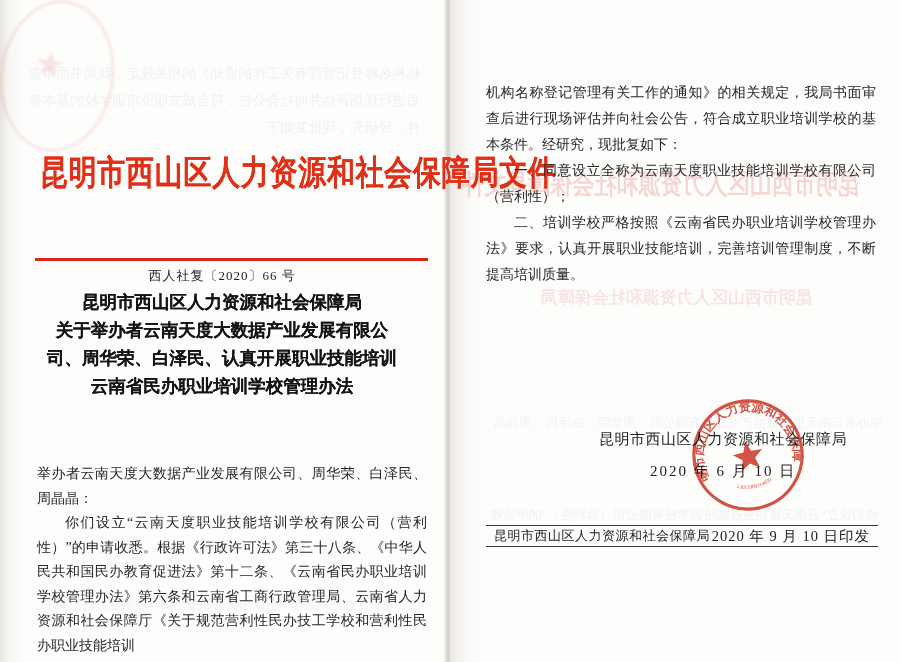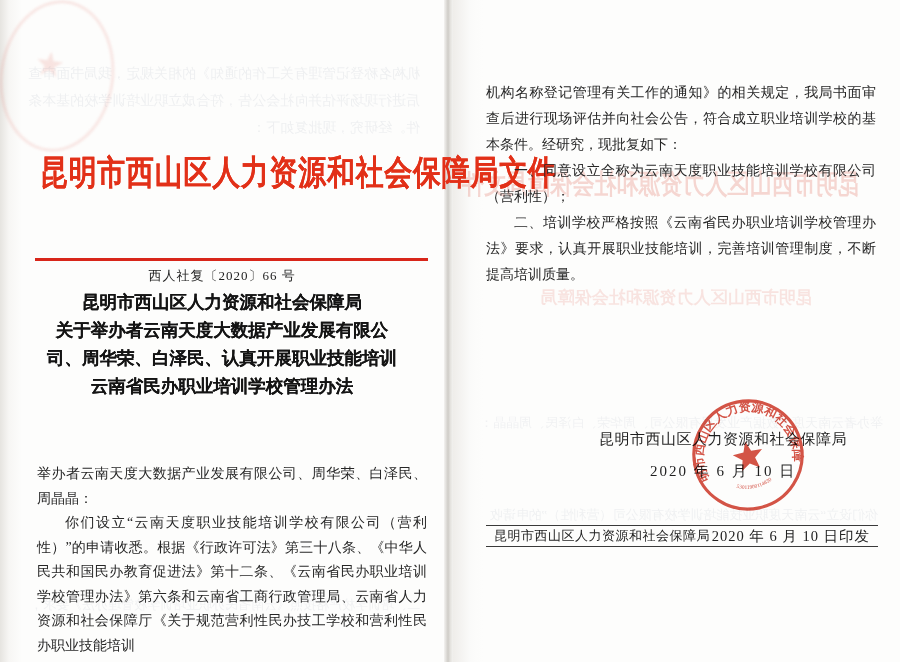--- a/index.html
+++ b/index.html
@@ -167,16 +167,16 @@
           <textPath href="#sealArcTop" startOffset="50%" text-anchor="middle">昆明市西山区人力资源和社会保障局</textPath>
         </text>
         <text font-size="5.5" fill="#cf3a2b" font-family="Liberation Serif, DejaVu Serif, serif">
           <textPath href="#sealArcBottom" startOffset="50%" text-anchor="middle">53011900114830</textPath>
         </text>
       </svg>
     </div>
 
     <div class="doc-footer">
       <span class="footer-org">昆明市西山区人力资源和社会保障局</span>
-      <span class="footer-date">2020 年 6 月 10 日印发</span>
+      <span class="footer-date">2020 年 9 月 10 日印发</span>
     </div>
   </div>
 </div>
 
 </body></html>

